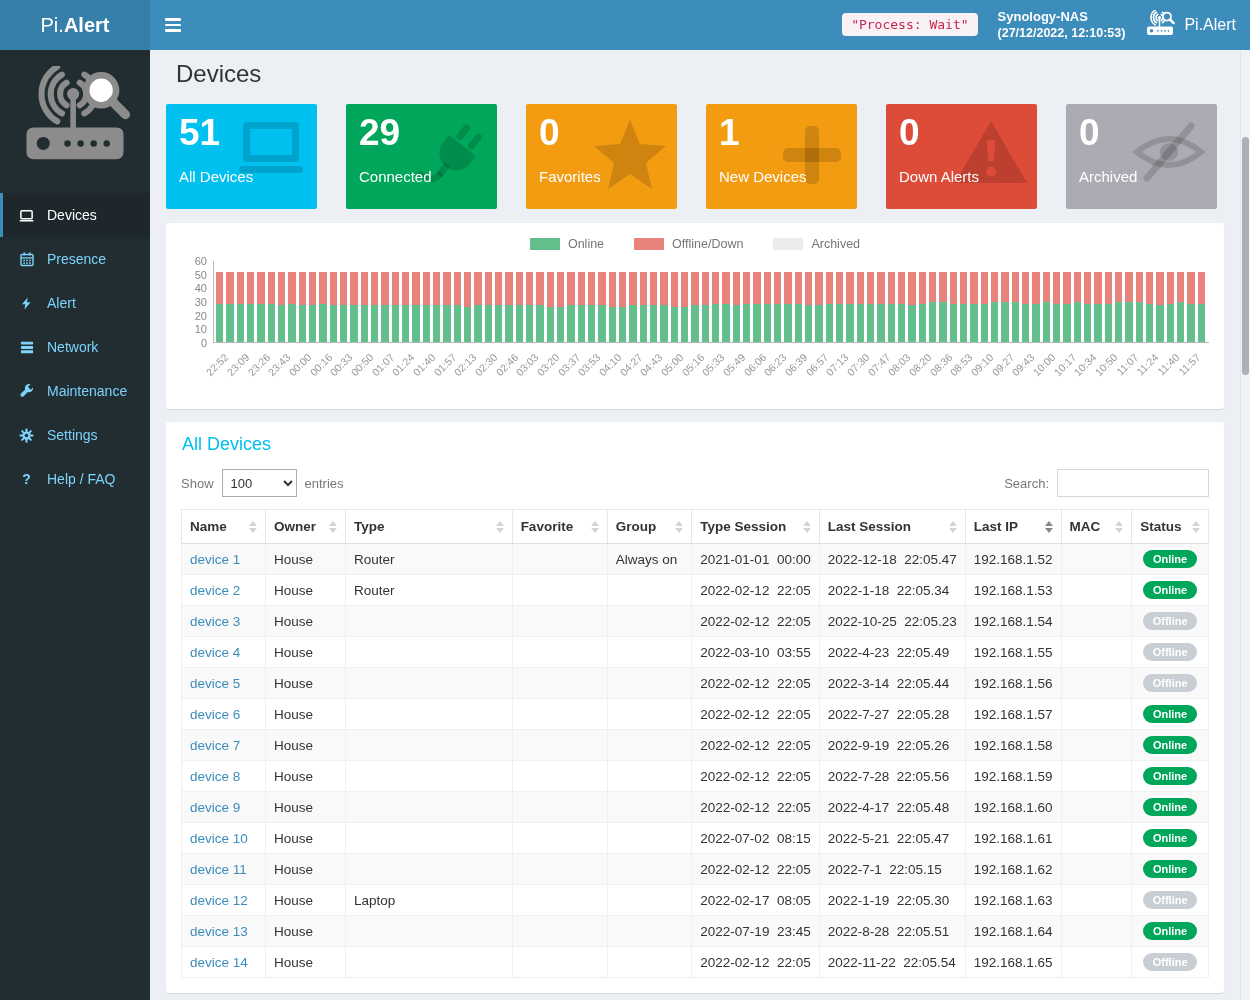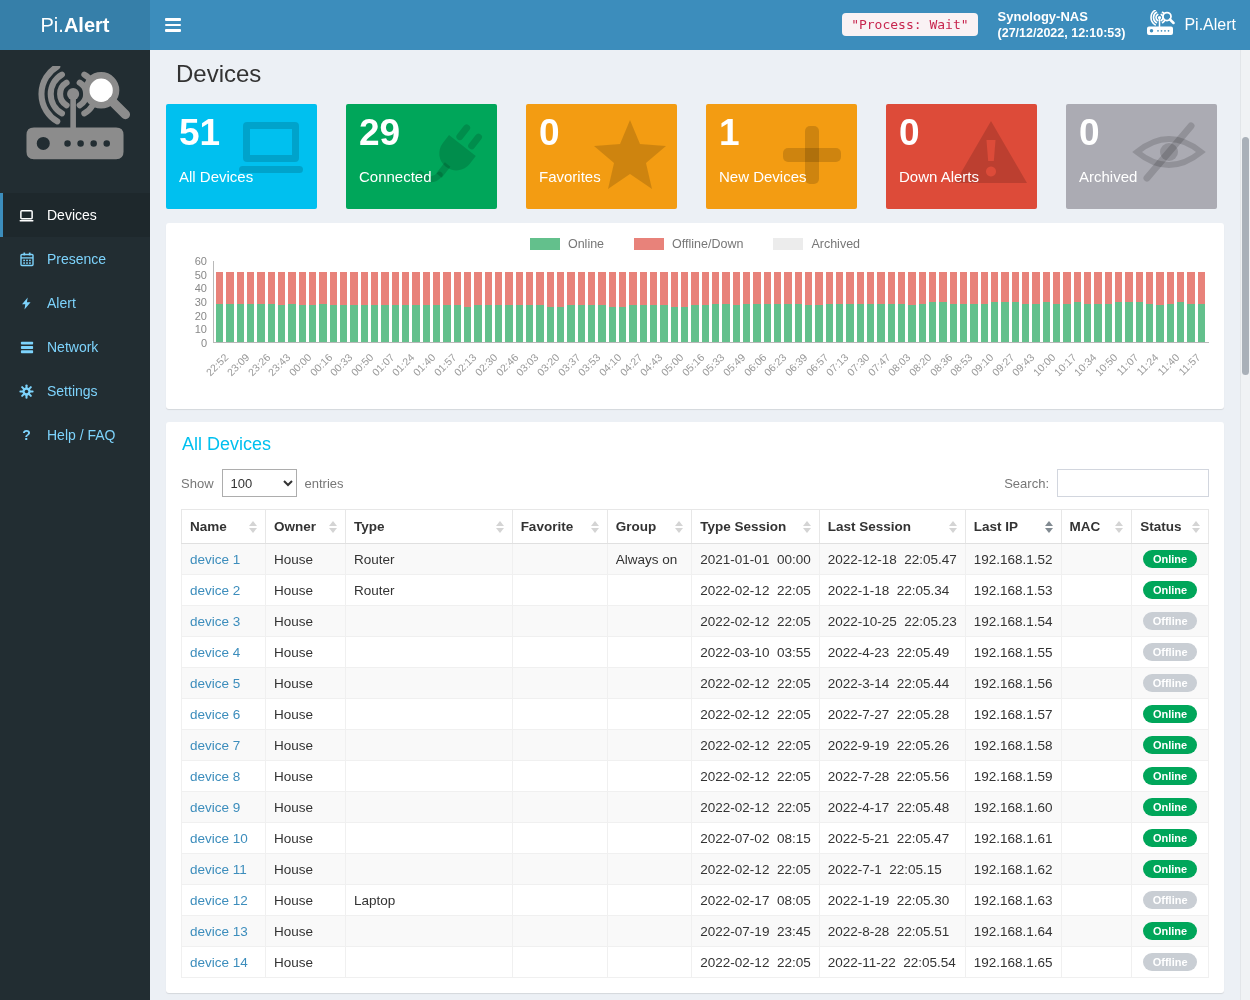--- a/index.html
+++ b/index.html
@@ -200,20 +200,28 @@
       </li>
       <li class="menu-item">
         <span class="mi-icon">
           <svg width="16" height="15" viewBox="0 0 16 16" fill="currentColor">
             <rect x="1.5" y="1.8" width="13" height="3.1" rx="0.8"></rect>
             <rect x="1.5" y="6.4" width="13" height="3.1" rx="0.8"></rect>
             <rect x="1.5" y="11" width="13" height="3.1" rx="0.8"></rect>
           </svg>
         </span>
         <span>Network</span>
+      </li>
+      <li class="menu-item">
+        <span class="mi-icon">
+          <svg width="15" height="15" viewBox="0 0 16 16" fill="currentColor">
+            <path d="M15 4.4a4.3 4.3 0 0 1-5.7 4.1L4.9 13a1.95 1.95 0 1 1-2.8-2.8l4.4-4.4a4.3 4.3 0 0 1 4.1-5.7c.6 0 1.1.1 1.6.3L9.5 3l3 3 2.2-2.2c.2.5.3 1 .3 1.6z"></path>
+          </svg>
+        </span>
+        <span>Maintenance</span>
       </li>
       <li class="menu-item">
         <span class="mi-icon">
           <svg width="15" height="15" viewBox="0 0 16 16" fill="currentColor">
             <g>
               <rect x="6.9" y="0.4" width="2.2" height="15.2" rx="1"></rect>
               <rect x="6.9" y="0.4" width="2.2" height="15.2" rx="1" transform="rotate(45 8 8)"></rect>
               <rect x="6.9" y="0.4" width="2.2" height="15.2" rx="1" transform="rotate(90 8 8)"></rect>
               <rect x="6.9" y="0.4" width="2.2" height="15.2" rx="1" transform="rotate(135 8 8)"></rect>
               <circle cx="8" cy="8" r="4.4"></circle>

